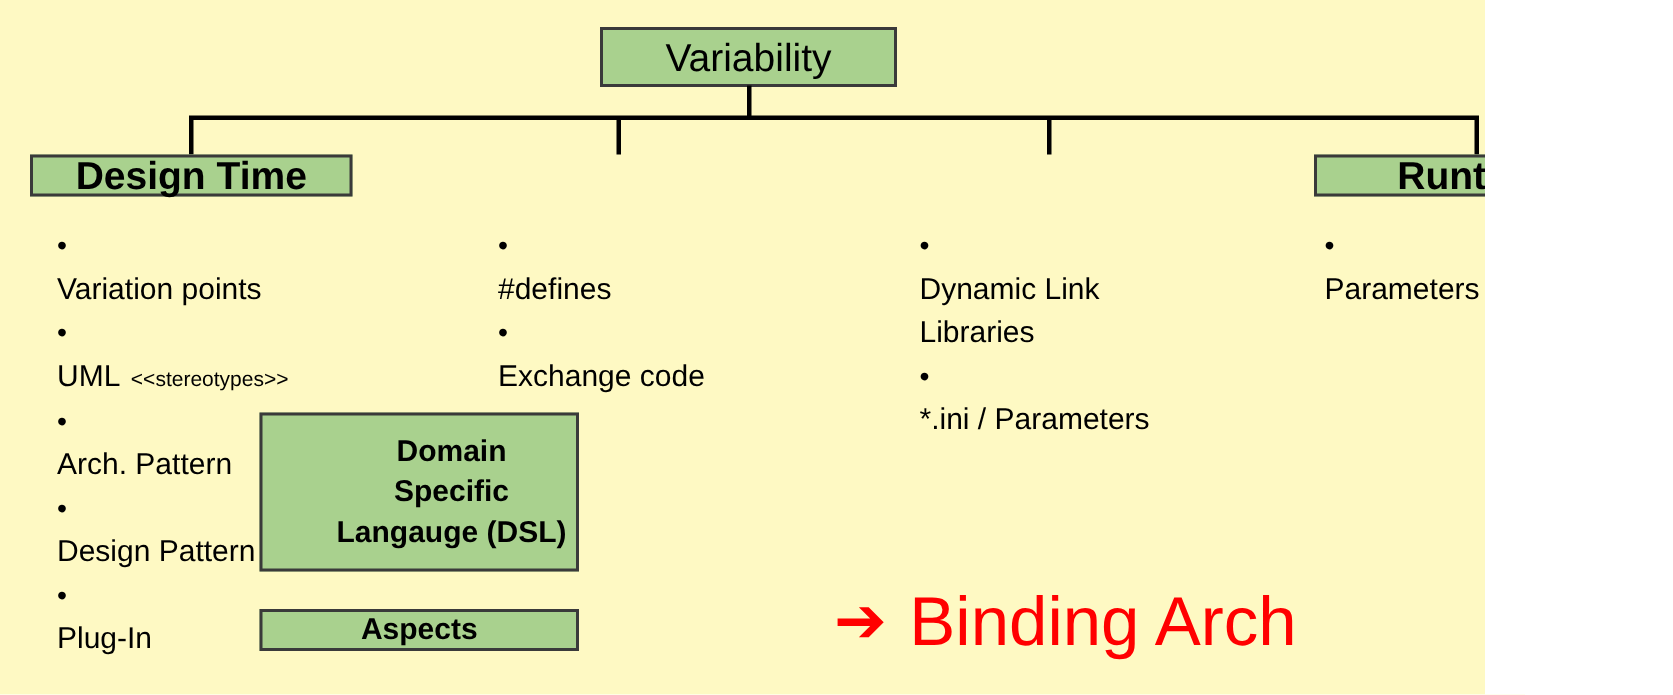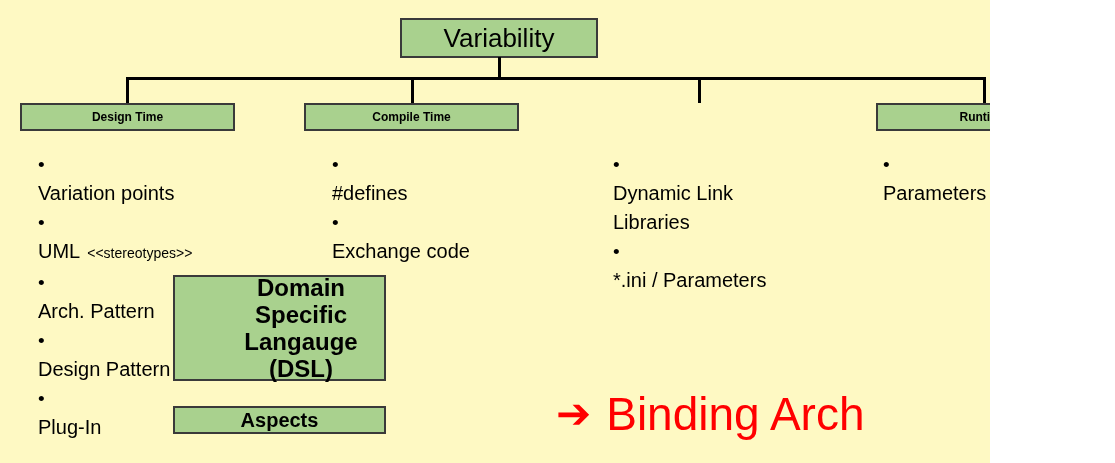--- a/index.html
+++ b/index.html
@@ -21,27 +21,27 @@
     position: absolute;
     box-sizing: border-box;
     background: #a9d18e;
     border: 2px solid #3a3a3a;
     display: flex;
     align-items: center;
     justify-content: center;
     text-align: center;
   }
   .root-box      { left: 400px; top: 18px;  width: 198px; height: 40px; font-size: 26px; }
-  .hdr           { font-size: 12px; font-weight: bold; height: 28px; width: 215px; top: 103px; }
+  .hdr           { font-size: 26px; font-weight: bold; height: 28px; width: 215px; top: 103px; }
   .hdr-design    { left: 20px; }
   .hdr-compile   { left: 304px; }
   .hdr-startup   { left: 591px; }
   .hdr-runtime   { left: 876px; }
   .dsl-box       { left: 173px; top: 275px; width: 213px; height: 106px;
-                   font-size: 24px; font-weight: bold; line-height: 27px; padding-left: 43px; }
+                   font-size: 20px; font-weight: bold; line-height: 27px; padding-left: 43px; }
   .aspects-box   { left: 173px; top: 394px; width: 213px; height: 28px;
                    font-size: 20px; font-weight: bold; margin-top: 12px; }
   .preline { white-space: pre-line; }
 
   
   .line { position: absolute; background: #000000; }
   .stem  { left: 498px; top: 57px;  width: 3px;   height: 22px; }
   .hbar  { left: 126px; top: 77px;  width: 860px; height: 3px;  }
   .drop  { top: 79px; width: 3px; height: 24px; }
   .drop1 { left: 126px; }
@@ -95,23 +95,20 @@
 
   <div class="line stem"></div>
   <div class="line hbar"></div>
   <div class="line drop drop1"></div>
   <div class="line drop drop2"></div>
   <div class="line drop drop3"></div>
   <div class="line drop drop4"></div>
 
   <div class="gbox hdr hdr-design">
     <span>Design Time</span>
-  </div>
-  <div class="gbox hdr hdr-compile">
-    <span>Compile Time</span>
   </div>
   <div class="gbox hdr hdr-runtime">
     <span>Runtime</span>
   </div>
 
   <ul class="blist list-design">
     <li>
       <span class="bullet"></span>
       <span class="t">Variation points</span>
     </li>

